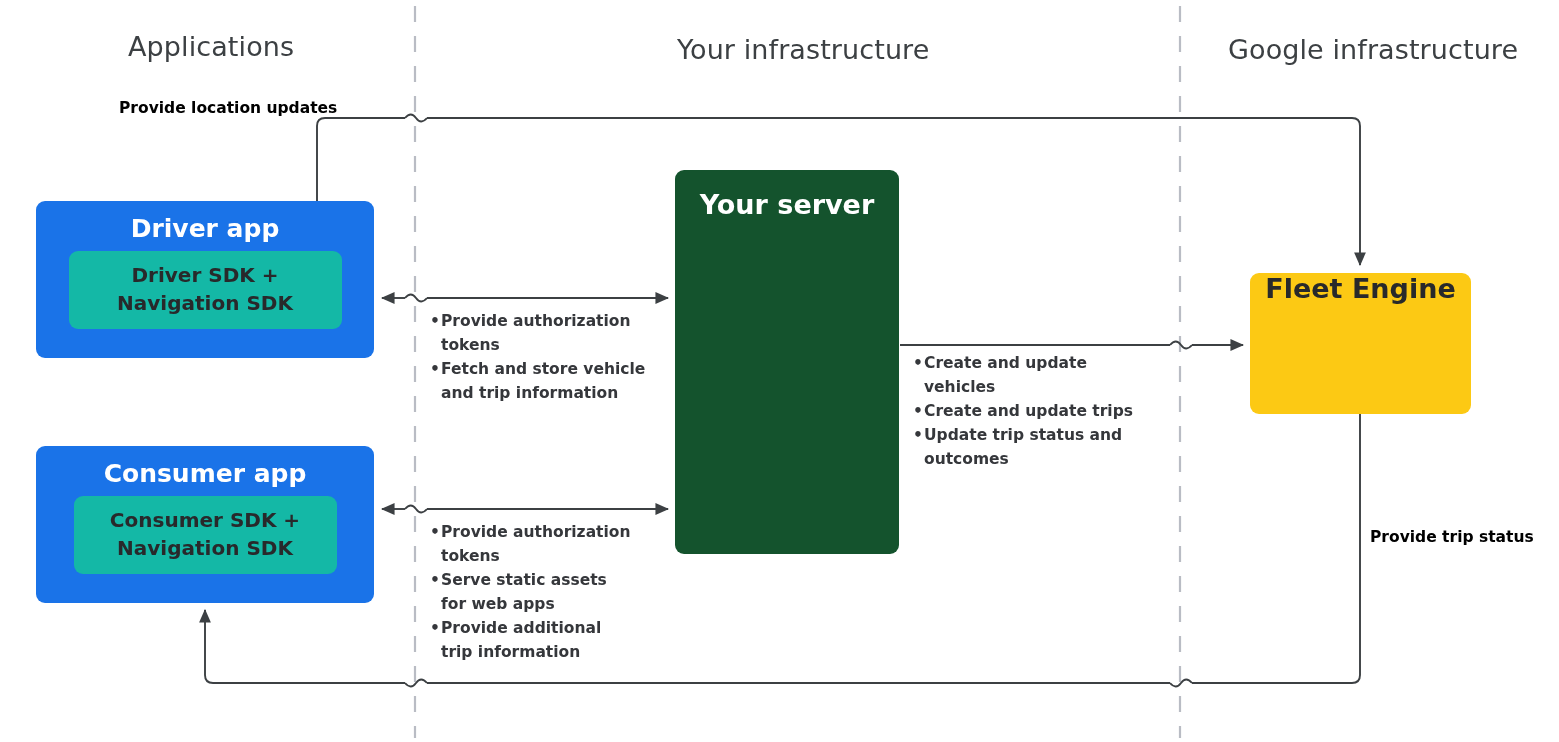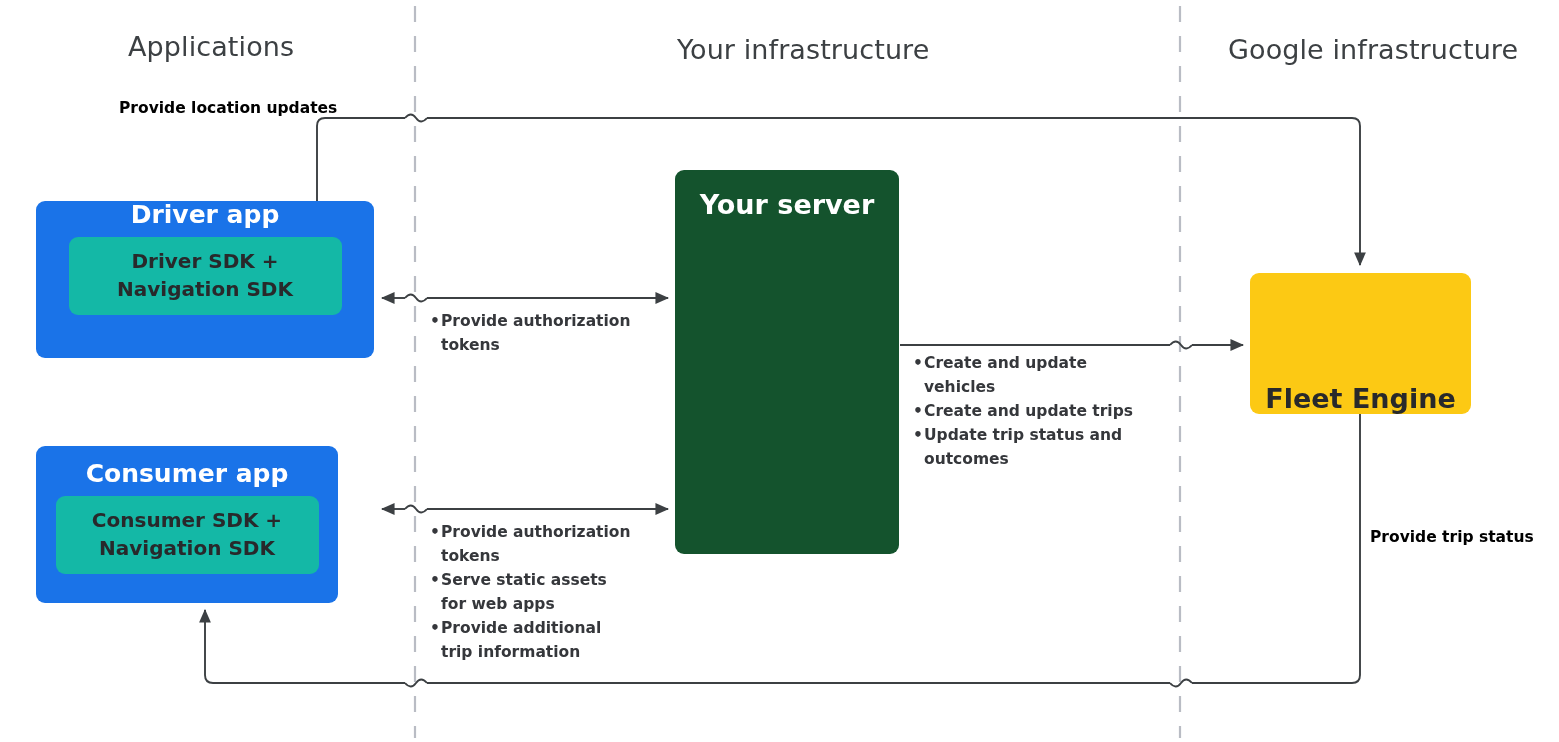--- a/index.html
+++ b/index.html
@@ -62,39 +62,39 @@
     font-weight:700;
     line-height:1.38;
     text-align:center;
     display:flex;
     align-items:center;
     justify-content:center;
     box-sizing:border-box;
   }
 
   #box-driver-app{ left:36px; top:201px; width:338px; height:157px; }
-  #box-driver-app .box-title{ }
+  #box-driver-app .box-title{ margin-top:14px; }
   #box-driver-app .sdk-chip{ margin-top:8px; width:273px; height:78px; }
 
-  #box-consumer-app{ left:36px; top:446px; width:302px; height:157px; }
+  #box-consumer-app{ left:36px; top:446px; width:338px; height:157px; }
   #box-consumer-app .box-title{ margin-top:14px; }
   #box-consumer-app .sdk-chip{ margin-top:8px; width:263px; height:78px; }
 
   #box-your-server{
     left:675px; top:170px; width:224px; height:384px;
     background:#14532d;
     border-radius:9px;
   }
   #box-your-server .box-title{ margin-top:20px; font-size:27px; }
 
   #box-fleet-engine{
     left:1250px; top:273px; width:221px; height:141px;
     background:#fcc914;
     border-radius:9px;
-    justify-content:flex-end;
+    justify-content:flex-start;
   }
   #box-fleet-engine .fe-title{
     color:#28292b;
     font-size:27px;
     font-weight:700;
     white-space:nowrap;
   }
 
   
   .note{
@@ -221,20 +221,24 @@
   </div>
 
   <div class="note" id="note-location-updates">Provide location updates</div>
   <div class="note" id="note-trip-status">Provide trip status</div>
 
   <ul class="bullets" id="bullets-driver-server">
     <li>
       <span>Provide authorization</span><br>
       <span>tokens</span>
     </li>
+    <li>
+      <span>Fetch and store vehicle</span><br>
+      <span>and trip information</span>
+    </li>
   </ul>
 
   <ul class="bullets" id="bullets-consumer-server">
     <li>
       <span>Provide authorization</span><br>
       <span>tokens</span>
     </li>
     <li>
       <span>Serve static assets</span><br>
       <span>for web apps</span>

